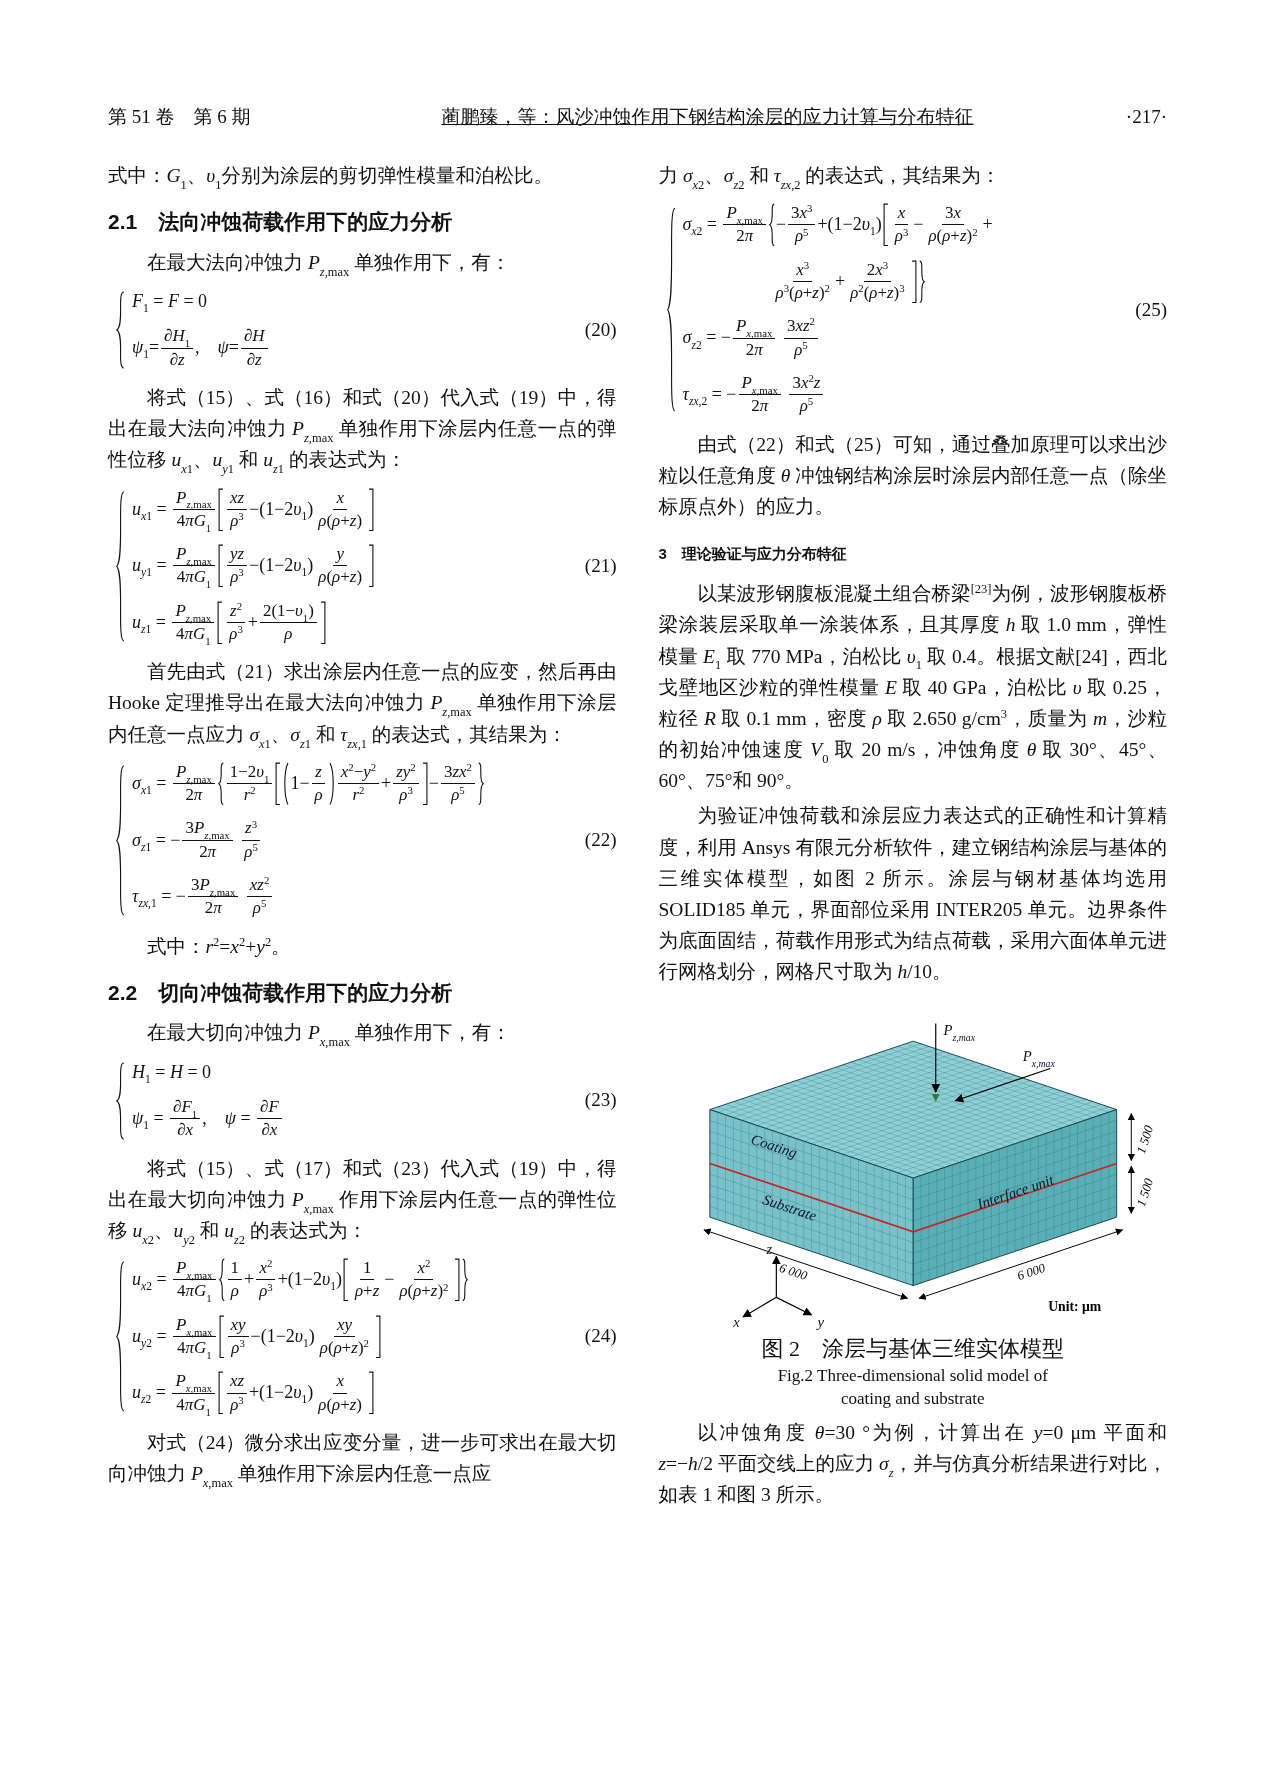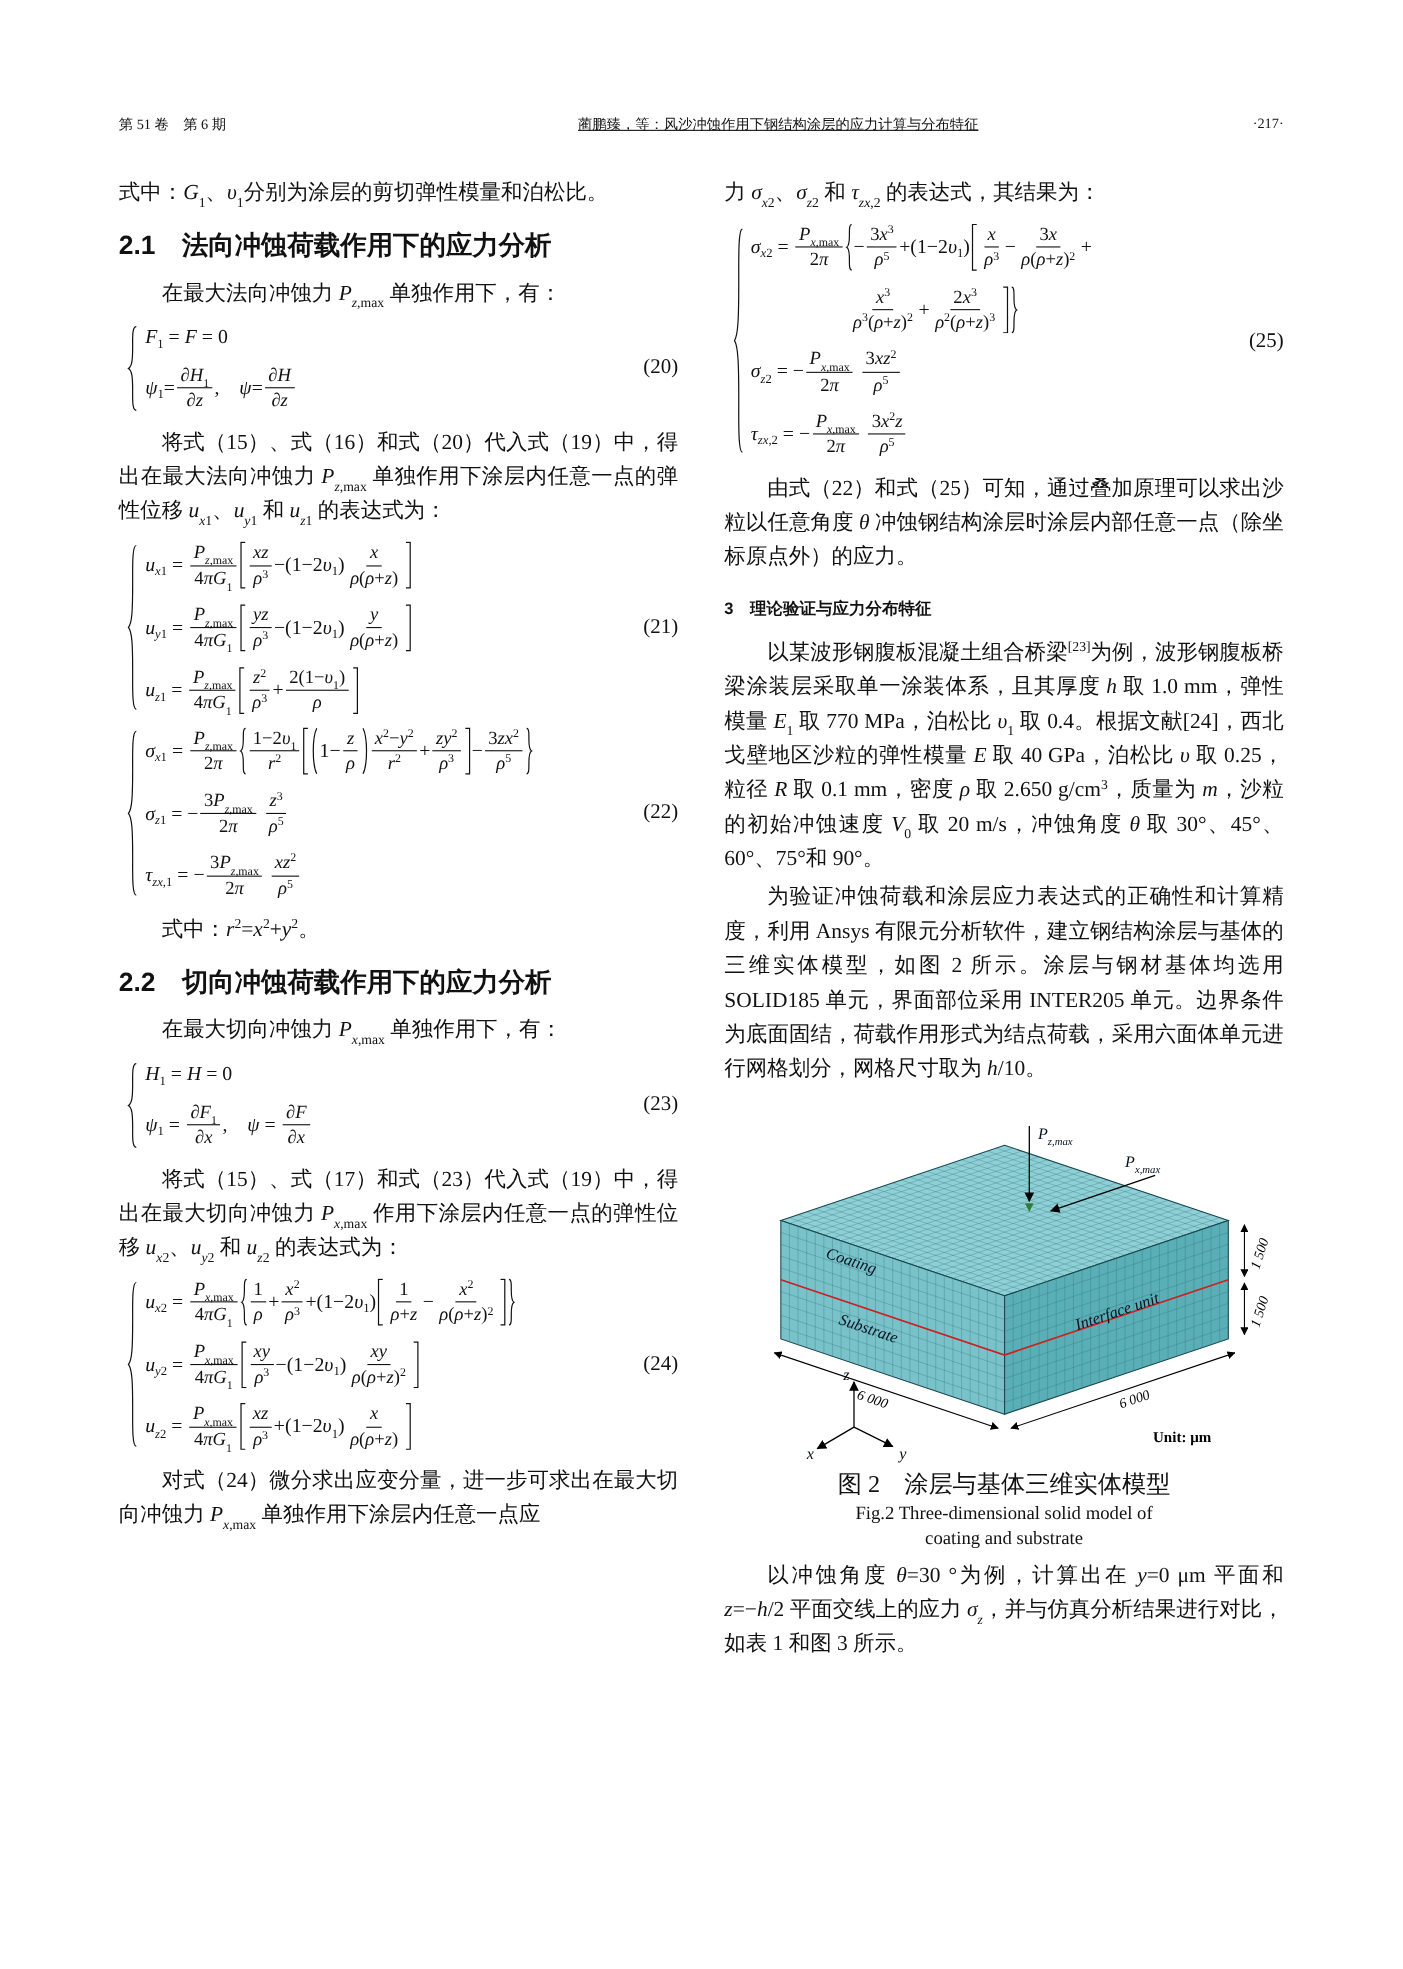--- a/index.html
+++ b/index.html
@@ -1,28 +1,28 @@
 <!DOCTYPE html>
 <html><head>
 <meta charset="utf-8">
 <style>
   *{box-sizing:border-box;margin:0;padding:0;}
   html,body{background:#ffffff;}
   .page{width:1275px;height:1790px;background:#fff;position:relative;overflow:hidden;
         font-family:"Liberation Serif","DejaVu Serif",serif;color:#111;}
-  .page-header{position:absolute;top:104px;left:108px;right:108px;display:flex;align-items:flex-start;
-        font-size:13px;gap:40px;}
+  .page-header{position:absolute;top:104px;left:108px;right:108px;display:flex;align-items:center;
+        font-size:19px;gap:40px;}
   .hl{width:230px;}
   .hc{flex:1;text-align:center;text-decoration:underline;}
   .hr{width:90px;text-align:right;}
   .columns{position:absolute;top:156px;left:108px;right:108px;display:flex;gap:42px;}
   .col{flex:1;min-width:0;font-size:19.5px;line-height:1.6;text-align:justify;}
   .para{margin:4px 0;text-indent:2em;}
   .para.noind{text-indent:0;}
-  .sec2{font-family:"Liberation Sans","DejaVu Sans",sans-serif;font-weight:bold;font-size:24px;margin:14px 0 8px;text-indent:0;}
+  .sec2{font-family:"Liberation Sans","DejaVu Sans",sans-serif;font-weight:bold;font-size:21px;margin:14px 0 8px;text-indent:0;}
   .sec1{font-family:"Liberation Sans","DejaVu Sans",sans-serif;font-weight:bold;font-size:15px;margin:20px 0 12px;text-indent:0;}
   .equation{display:flex;align-items:center;margin:12px 0;padding-left:6px;font-size:18px;line-height:1.3;}
   .eq-no{margin-left:auto;padding-left:6px;font-size:19px;}
   .cases{display:inline-flex;align-items:center;}
   .cases>.stretchy.brace{width:11px;margin-right:7px;}
   .case-rows{display:flex;flex-direction:column;gap:13px;align-items:flex-start;}
   .eqrow{display:flex;align-items:center;white-space:nowrap;}
   .eqrow.ind{padding-left:86px;}
   .mfrac{display:inline-flex;flex-direction:column;align-items:center;margin:0 2px;font-size:0.94em;}
   .mfrac .num{padding:0 3px 1px;border-bottom:1px solid currentColor;line-height:1.2;text-align:center;}
@@ -134,20 +134,21 @@
                       <span class="den"><span class="mi">ρ</span></span>
                     </span></span>
                   <svg viewBox="0 0 10 40" preserveAspectRatio="none" class="stretchy">
                     <path d="M1.5 1 L7 1 L7 39 L1.5 39" fill="none" stroke="currentColor" stroke-width="1.1" vector-effect="non-scaling-stroke"></path>
                   </svg>
                 </span></div>
             </div>
           </div>
           <div class="eq-no">(21)</div>
         </div>
+        <p class="para">首先由式（21）求出涂层内任意一点的应变，然后再由 Hooke 定理推导出在最大法向冲蚀力 <span class="mi">P</span><sub><span class="mi">z</span>,max</sub> 单独作用下涂层内任意一点应力 <span class="mi">σ</span><sub><span class="mi">x</span>1</sub>、<span class="mi">σ</span><sub><span class="mi">z</span>1</sub> 和 <span class="mi">τ</span><sub><span class="mi">zx</span>,1</sub> 的表达式，其结果为：</p>
         <div class="equation">
           <div class="cases">
             <svg viewBox="0 0 10 40" preserveAspectRatio="none" class="stretchy brace">
               <path d="M9 1 C5.5 1 6 6 6 10 C6 16 5.5 19 2.5 20 C5.5 21 6 24 6 30 C6 34 5.5 39 9 39" fill="none" stroke="currentColor" stroke-width="1.1" vector-effect="non-scaling-stroke"></path>
             </svg>
             <div class="case-rows">
               <div class="eqrow"><span class="mi">σ</span><sub><span class="mi">x</span>1</sub>&nbsp;=&nbsp;<span class="mfrac">
                   <span class="num"><span class="mi">P</span><sub><span class="mi">z</span>,<span class="mrm">max</span></sub></span>
                   <span class="den">2<span class="mi">π</span></span>
                 </span><span class="mrow">

